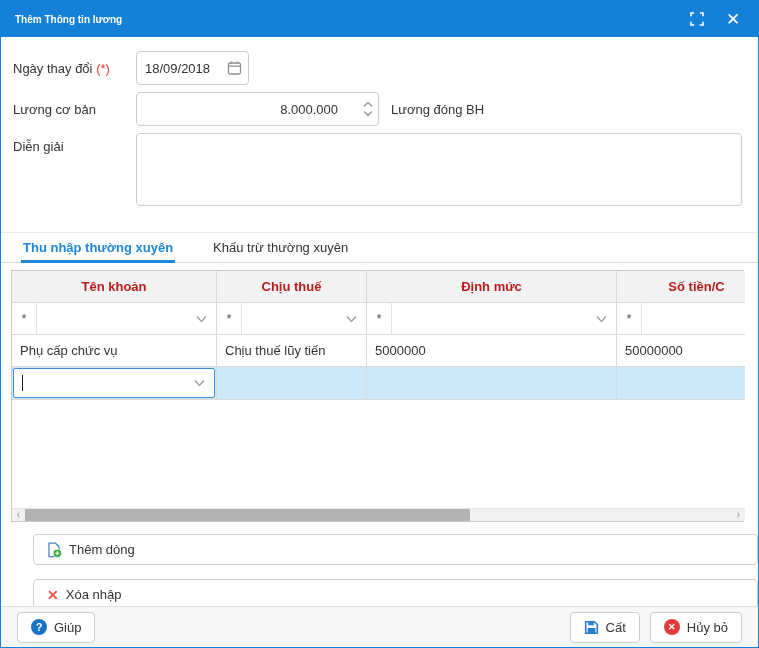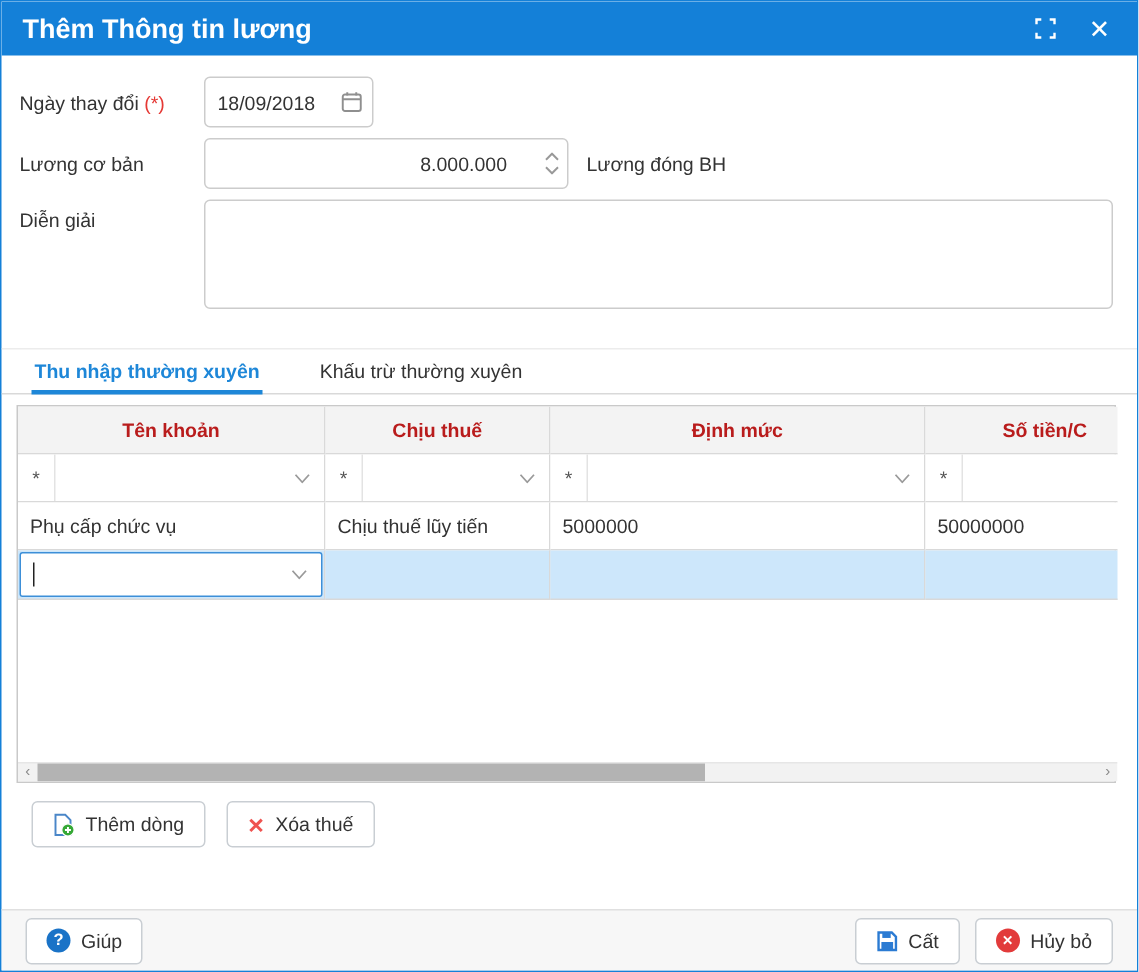--- a/index.html
+++ b/index.html
@@ -18,21 +18,21 @@
     overflow: hidden;
   }
   
   .titlebar {
     height: 36px;
     background: var(--titlebar, #1480d8);
     display: flex; align-items: center;
     padding: 0 14px;
     color: #fff;
   }
-  .titlebar .title { font-weight: bold; font-size: 18px; flex: 1; }
+  .titlebar .title { font-weight: bold; font-size: 10px; flex: 1; }
   .tb-icon { display: inline-flex; align-items: center; justify-content: center;
     width: 22px; height: 22px; cursor: pointer; }
   .tb-icon + .tb-icon { margin-left: 14px; }
   .close-x { font-size: 17px; color: #fff; line-height: 1; }
   
   .form { padding: 14px 16px 0 12px; }
   .frow { display: flex; align-items: center; margin-bottom: 7px; }
   .frow.top { align-items: flex-start; }
   .flabel { width: 123px; flex: none; color: #333; padding-top: 0; }
   .frow.top .flabel { padding-top: 6px; }
@@ -113,21 +113,21 @@
     border-top: 1px solid #e6e6e6;
   }
   .hs-arrow {
     width: 13px; flex: none; display: flex; align-items: center; justify-content: center;
     color: #8a8a8a; font-size: 10px; line-height: 0; cursor: pointer;
   }
   .hs-track { flex: 1; position: relative; cursor: pointer; }
   .hs-thumb { position: absolute; left: 0; top: 0; bottom: 0; width: 63%;
     background: #b3b3b3; cursor: grab; }
   
-  .row-actions { margin: 12px 0 0 20px; display: flex; gap: 14px; }
+  .row-actions { margin: 12px 0 0 32px; display: flex; gap: 14px; flex-direction: column; }
   .btn {
     height: 31px; padding: 0 13px; background: #fff;
     border: 1px solid #c9ced3; border-radius: 4px;
     display: inline-flex; align-items: center; gap: 7px;
     font: 13px "Liberation Sans", sans-serif; color: #333; cursor: pointer;
   }
   .x-red { color: var(--delete-icon-red, #ef5350); font-weight: bold; font-size: 14px; line-height: 1; }
   
   .footer {
     position: absolute; left: 0; right: 0; bottom: 0; height: 41px;
@@ -302,21 +302,21 @@
         <svg width="15" height="16" viewBox="0 0 15 16">
           <path d="M2 1.2 h6.5 l3.5 3.5 v10 h-10 z" fill="#fff" stroke="#4a86c8" stroke-width="1.3"></path>
           <circle cx="10.3" cy="11.3" r="4.1" fill="#35a835" stroke="#fff" stroke-width="0.8"></circle>
           <path d="M10.3 9.3 v4 M8.3 11.3 h4" stroke="#fff" stroke-width="1.3"></path>
         </svg>
       </span>
       <span>Thêm dòng</span>
     </button>
     <button class="btn">
       <span class="x-red">✕</span>
-      <span>Xóa thuế</span>
+      <span>Xóa nhập</span>
     </button>
   </div>
 
   <div class="footer">
     <button class="btn">
       <span class="circle-icon help-circle">?</span>
       <span>Giúp</span>
     </button>
     <span class="spacer"></span>
     <button class="btn">

